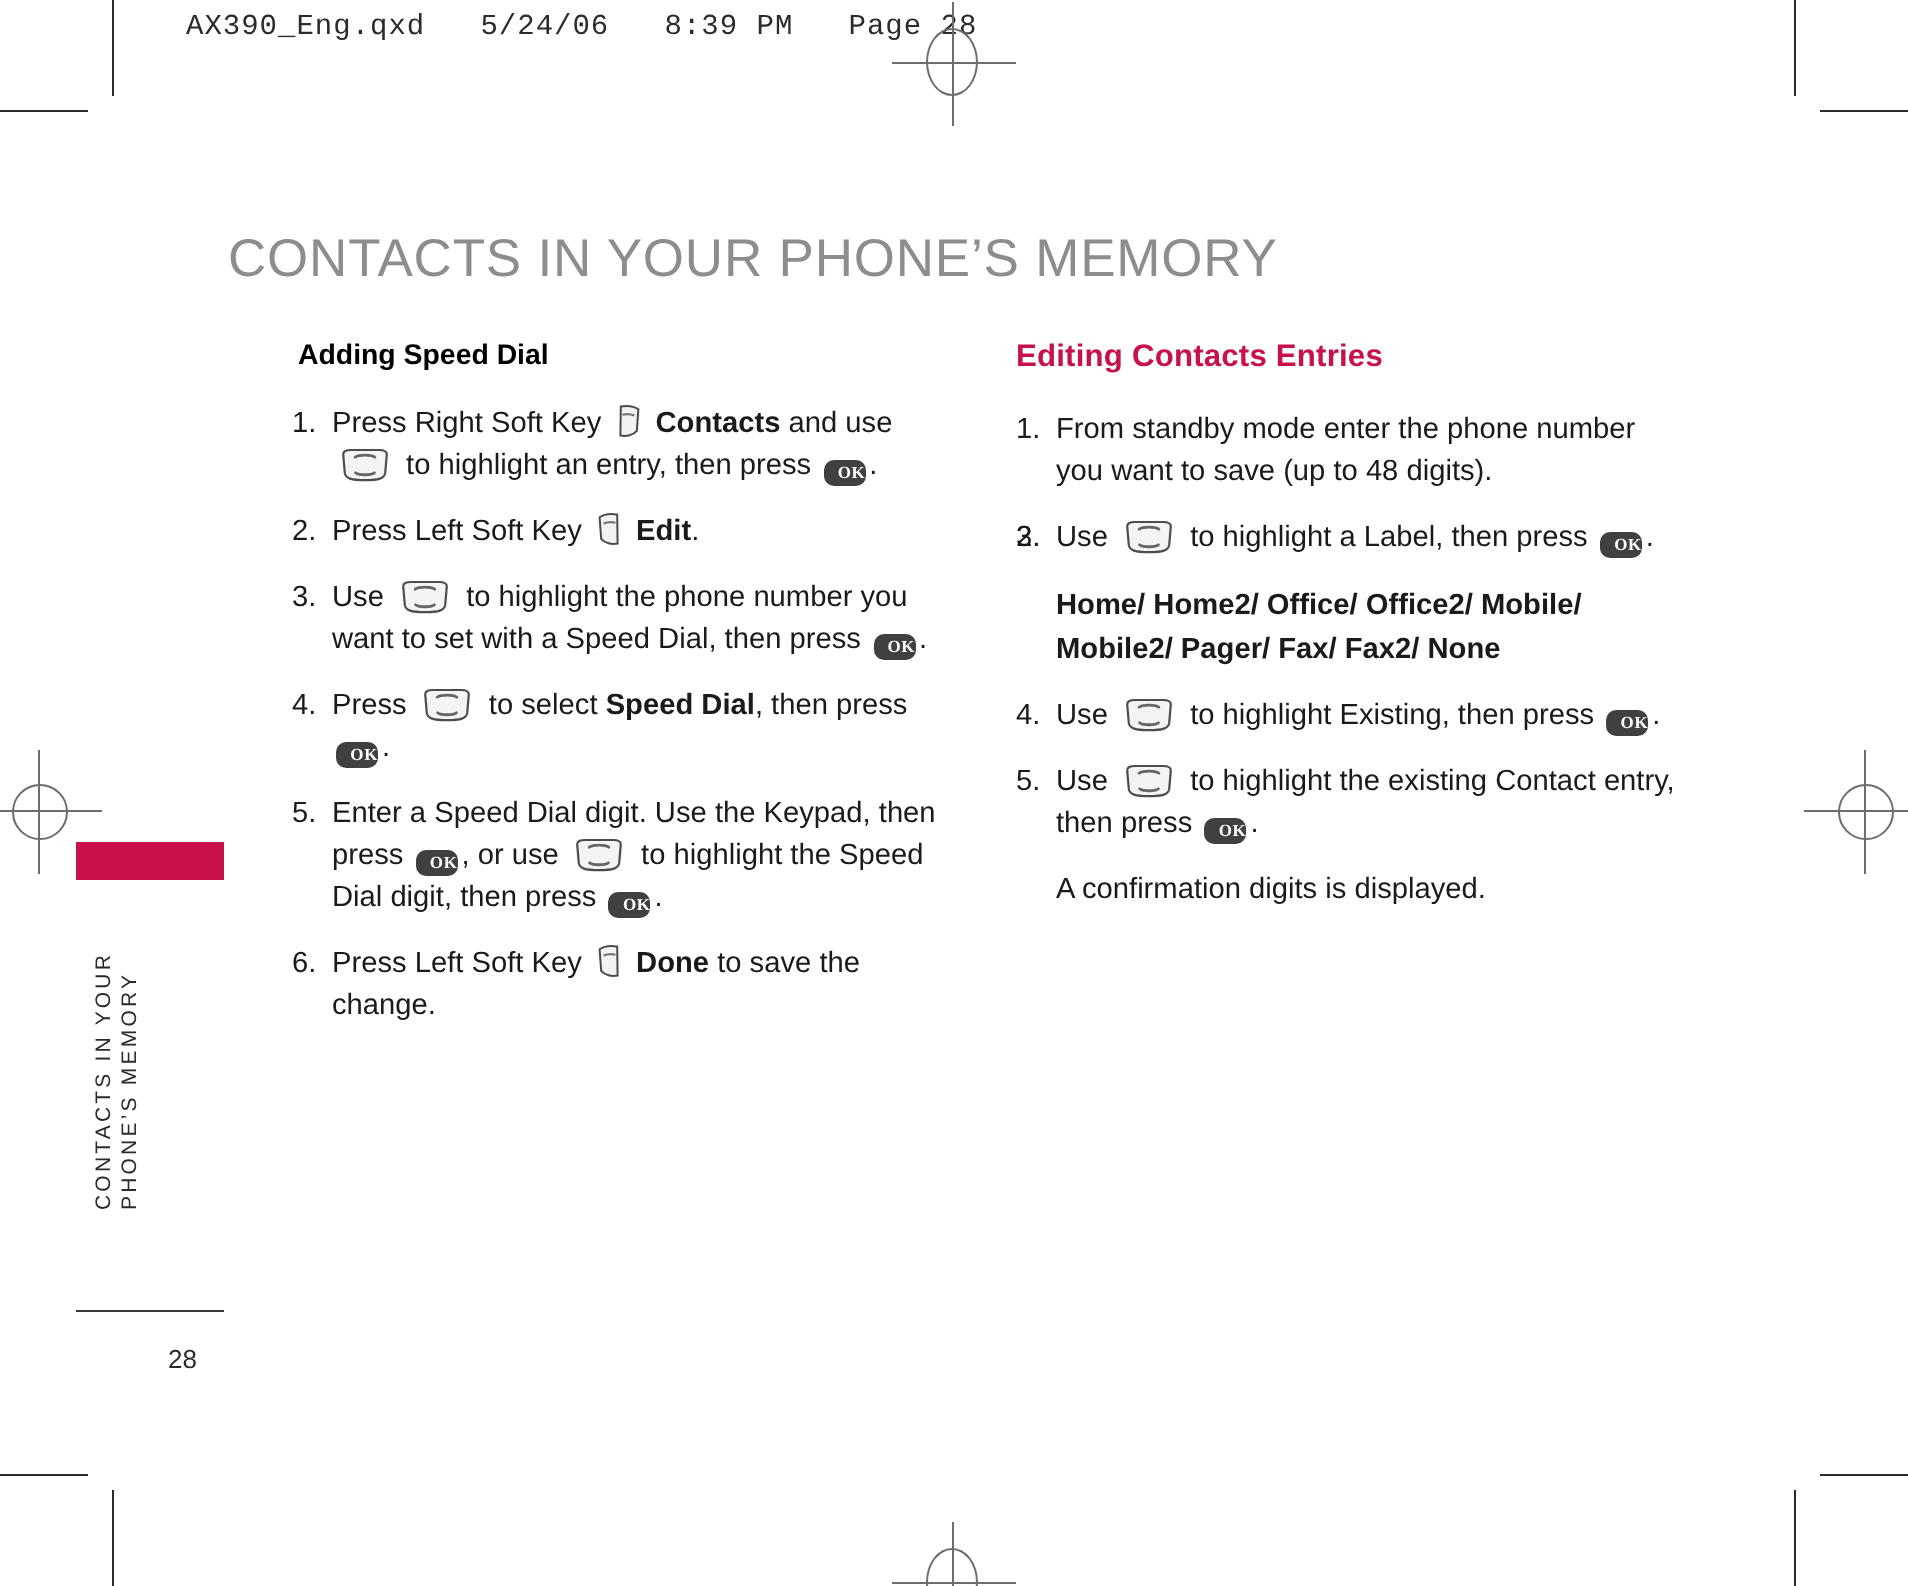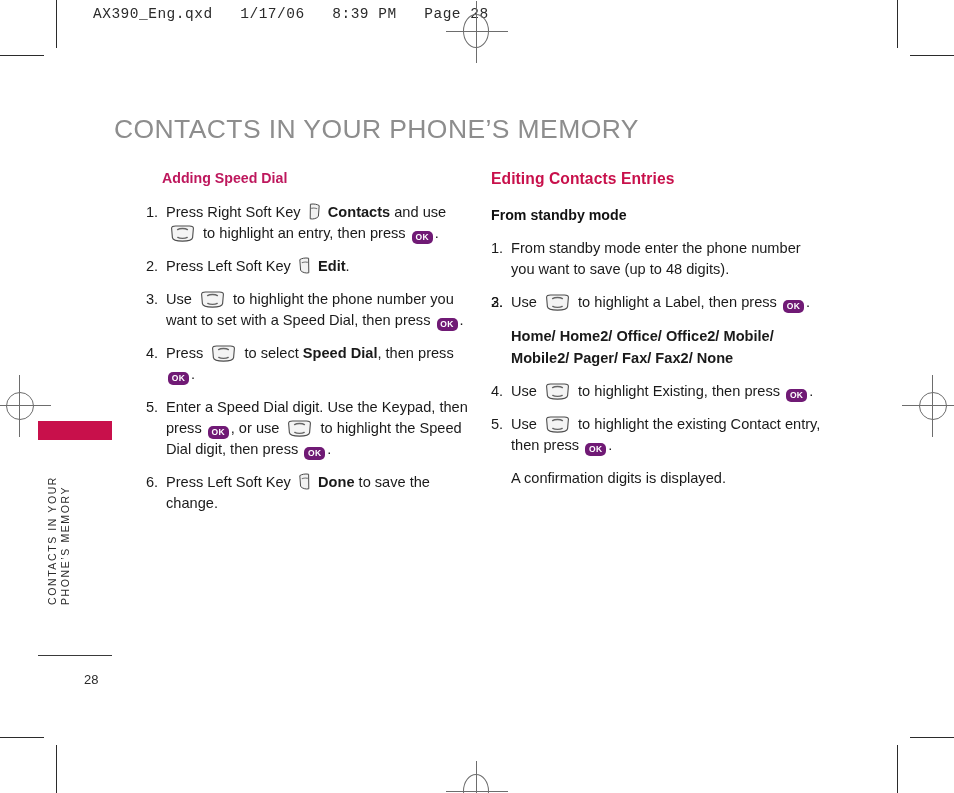--- a/index.html
+++ b/index.html
@@ -136,34 +136,34 @@
   
   .col {
     position: absolute;
     width: 336px;
     top: 168px;
     font-size: 14.6px;
     line-height: 21px;
     color: #1a1a1a;
   }
   .col-left  { left: 146px; }
-  .col-right { left: 491px; }
+  .col-right { left: 508px; }
 
   h2.section-title {
     font-size: 15.6px;
     font-weight: bold;
     color: #c8104b;
     margin: 0 0 16px 0;
     letter-spacing: 0.1px;
   }
   h3.sub-title {
     font-size: 14.2px;
     font-weight: bold;
-    margin: 0 0 13px 16px;
-    color: #be185d;
+    margin: 0 0 13px 3px;
+    color: #000000;
   }
   h4.sub-sub {
     font-size: 14.2px;
     font-weight: bold;
     margin: 0 0 12px 0;
     color: #111;
   }
 
   ol.steps {
     margin: 0;
@@ -209,35 +209,35 @@
     margin: 0 3px;
     vertical-align: -4px;
   }
   .ic-nav svg { display: block; }
 
   .ic-ok {
     width: 21px;
     height: 13px;
     margin: 0 2px;
     vertical-align: -2px;
-    background: #701a75;
+    background: #404040;
     border-radius: 5px;
     color: #ffffff;
     font-size: 8.5px;
     font-weight: bold;
     line-height: 13px;
-    text-align: center;
+    text-align: right;
     letter-spacing: 0.3px;
-    font-family: Liberation Sans, sans-serif;
+    font-family: Liberation Serif, serif;
   }
 </style>
 </head>
 <body>
 
-<div class="prepress-header">AX390_Eng.qxd   1/17/06   8:39 PM   Page 28</div>
+<div class="prepress-header">AX390_Eng.qxd   5/24/06   8:39 PM   Page 28</div>
 
 <div class="trim-v left top"></div>
 <div class="trim-v right top"></div>
 <div class="trim-v left bottom"></div>
 <div class="trim-v right bottom"></div>
 
 <div class="trim-h tl"></div>
 <div class="trim-h tr"></div>
 <div class="trim-h bl"></div>
 <div class="trim-h br"></div>
@@ -309,21 +309,20 @@
               <g transform="translate(13,0) scale(-1,1)">
                 <path d="M2.4 1.2 C6 0.6 9.5 1.4 11.2 2.6 L10.4 13.4 C8.6 15.6 5.2 16.4 2.2 15.8 Z" fill="#f2f2f2" stroke="#4a4a4a" stroke-width="1"></path>
                 <path d="M3.2 5.4 C5.4 4.8 7.6 5.1 9.2 5.8" fill="none" stroke="#777" stroke-width="1.1"></path>
               </g>
             </svg></span><b class="em"> Done</b> to save the change.</span></li>
     </ol>
 </div>
 
 <div class="col col-right">
   <h2 class="section-title">Editing Contacts Entries</h2>
-  <h4 class="sub-sub">From standby mode</h4>
   <ol class="steps" id="right-steps">
       <li><span class="num">1.</span><span>From standby mode enter the phone number you want to save (up to 48 digits).</span></li>
       <li><span class="num">2.</span></li>
       <li><span class="num">3.</span><span>Use <span class="ic ic-nav"><svg width="27" height="17" viewBox="0 0 27 17">
               <path d="M2.6 3.2 C2.6 1.6 4 1 6.5 1 L20.5 1 C23 1 24.4 1.6 24.4 3.2 L23.6 12.6 C23.2 15.2 20.4 16.1 13.5 16.1 C6.6 16.1 3.8 15.2 3.4 12.6 Z" fill="#f4f4f4" stroke="#4d4d4d" stroke-width="1.1"></path>
               <path d="M8.6 4.6 C10.6 3.2 16.4 3.2 18.4 4.6" fill="none" stroke="#666" stroke-width="1.4" stroke-linecap="round"></path>
               <path d="M8.8 12.4 C10.8 13.7 16.2 13.7 18.2 12.4" fill="none" stroke="#666" stroke-width="1.4" stroke-linecap="round"></path>
             </svg></span> to highlight a Label, then press <span class="ic ic-ok">OK</span>.</span></li>
       <div class="note note-bold">Home/ Home2/ Office/ Office2/ Mobile/ Mobile2/ Pager/ Fax/ Fax2/ None</div>
       <li><span class="num">4.</span><span>Use <span class="ic ic-nav"><svg width="27" height="17" viewBox="0 0 27 17">

